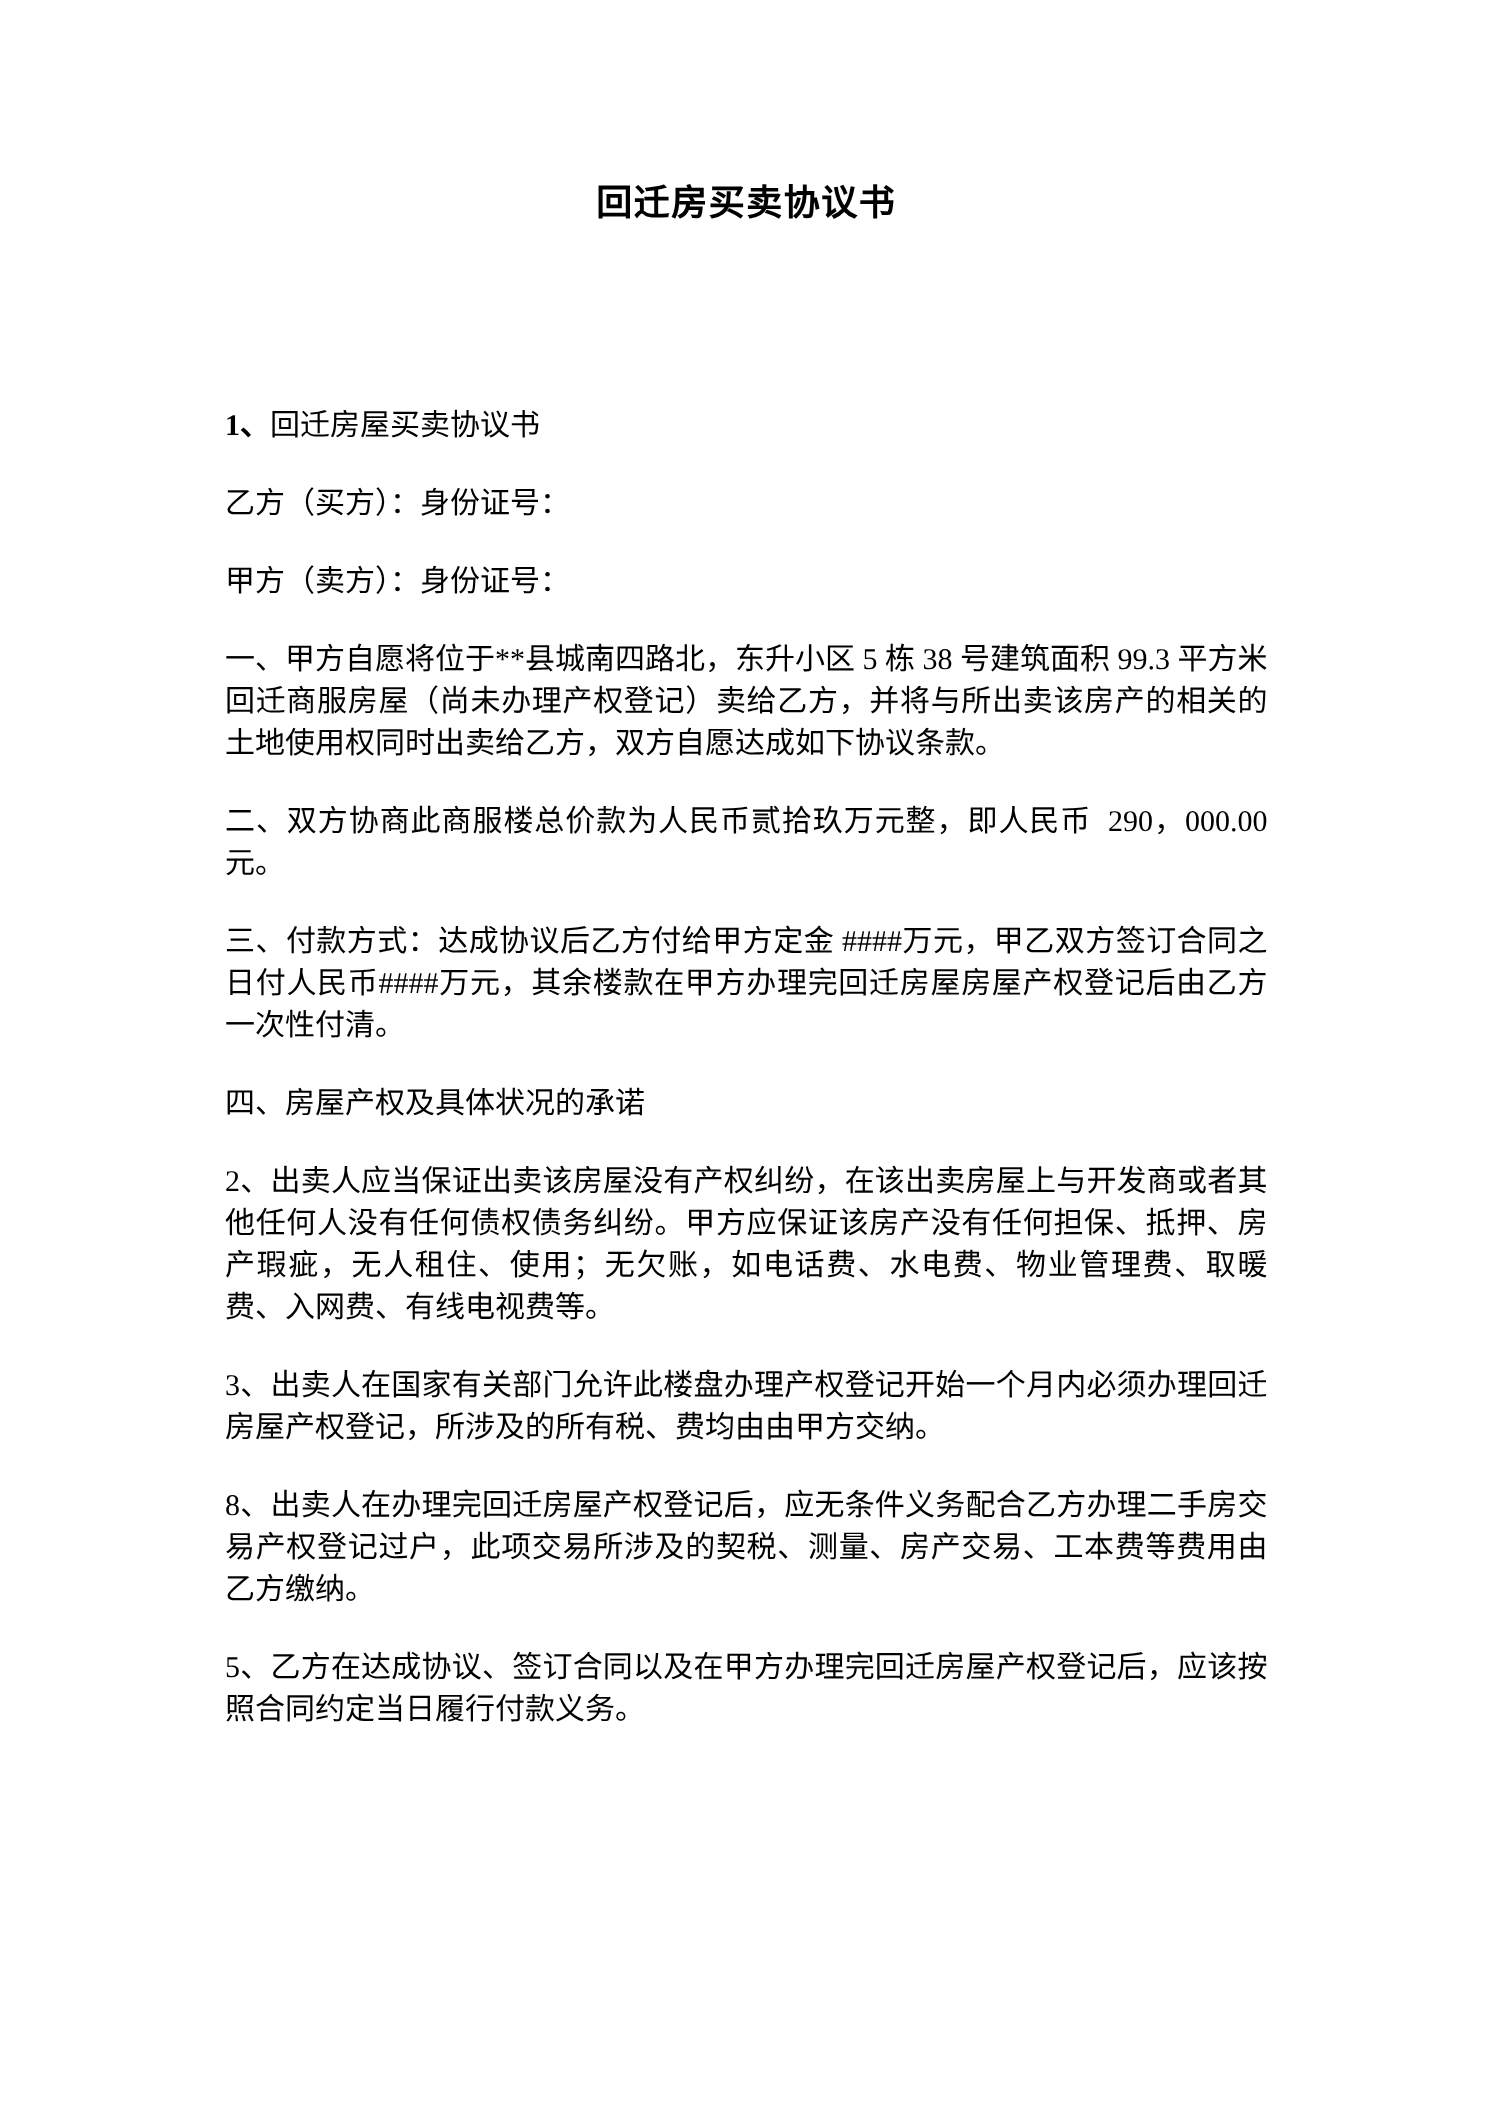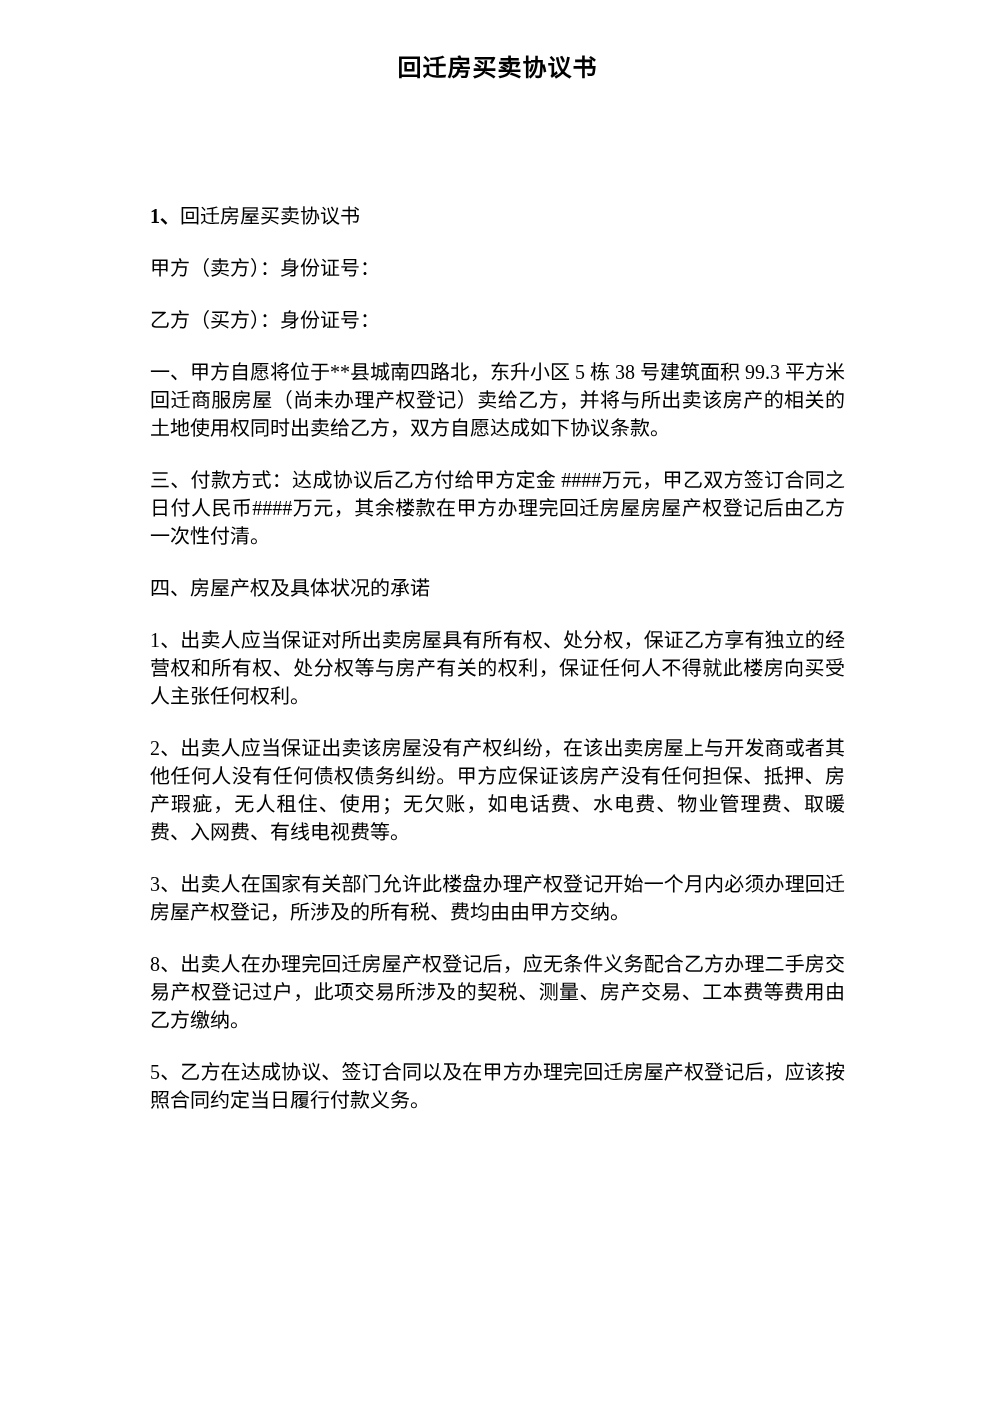--- a/index.html
+++ b/index.html
@@ -7,21 +7,21 @@
     padding: 0;
     background: #ffffff;
   }
   .page {
     position: relative;
     width: 993px;
     height: 1404px;
     margin: 0 auto;
     background: #ffffff;
     box-sizing: border-box;
-    padding: 52px 148px 0 150px;
+    padding: 120px 148px 0 150px;
     font-family: "Liberation Serif", "DejaVu Serif", serif;
     color: #000000;
     overflow: hidden;
   }
   .doc-title {
     font-size: 24px;
     font-weight: bold;
     line-height: 32px;
     text-align: center;
     margin: 0 0 118px 0;
@@ -42,25 +42,25 @@
 </head>
 <body>
 
 <div class="page">
   <h1 class="doc-title">回迁房买卖协议书</h1>
 
   <div class="doc-body">
     <p><strong>1、</strong><span>回迁房屋买卖协议书</span></p>
 
     <div>
+        <p>乙方（买方）：身份证号：</p>
         <p>甲方（卖方）：身份证号：</p>
-        <p>乙方（买方）：身份证号：</p>
         <p>一、甲方自愿将位于**县城南四路北，东升小区 5 栋 38 号建筑面积 99.3 平方米回迁商服房屋（尚未办理产权登记）卖给乙方，并将与所出卖该房产的相关的土地使用权同时出卖给乙方，双方自愿达成如下协议条款。</p>
+        <p>二、双方协商此商服楼总价款为人民币贰拾玖万元整，即人民币  290，000.00 元。</p>
         <p>三、付款方式：达成协议后乙方付给甲方定金 ####万元，甲乙双方签订合同之日付人民币####万元，其余楼款在甲方办理完回迁房屋房屋产权登记后由乙方一次性付清。</p>
         <p>四、房屋产权及具体状况的承诺</p>
-        <p>1、出卖人应当保证对所出卖房屋具有所有权、处分权，保证乙方享有独立的经营权和所有权、处分权等与房产有关的权利，保证任何人不得就此楼房向买受人主张任何权利。</p>
         <p>2、出卖人应当保证出卖该房屋没有产权纠纷，在该出卖房屋上与开发商或者其他任何人没有任何债权债务纠纷。甲方应保证该房产没有任何担保、抵押、房产瑕疵，无人租住、使用；无欠账，如电话费、水电费、物业管理费、取暖费、入网费、有线电视费等。</p>
         <p>3、出卖人在国家有关部门允许此楼盘办理产权登记开始一个月内必须办理回迁房屋产权登记，所涉及的所有税、费均由由甲方交纳。</p>
         <p>8、出卖人在办理完回迁房屋产权登记后，应无条件义务配合乙方办理二手房交易产权登记过户，此项交易所涉及的契税、测量、房产交易、工本费等费用由乙方缴纳。</p>
         <p>5、乙方在达成协议、签订合同以及在甲方办理完回迁房屋产权登记后，应该按照合同约定当日履行付款义务。</p>
       </div>
   </div>
 </div>
 
 </body></html>

